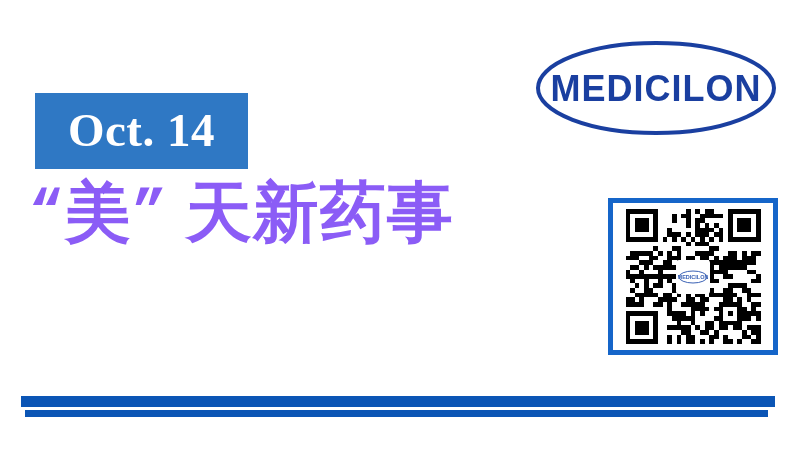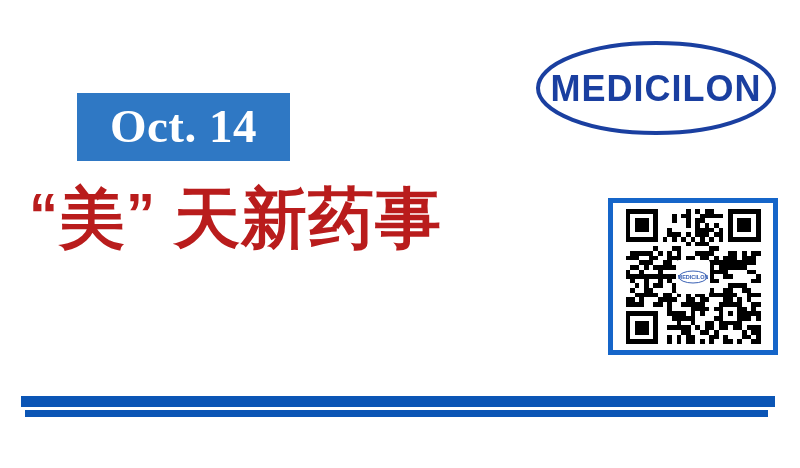--- a/index.html
+++ b/index.html
@@ -15,45 +15,44 @@
     overflow: hidden;
     font-family: "Liberation Sans", sans-serif;
   }
 
   
   #date-badge {
     position: absolute;
     left: 35px;
     top: 93px;
     width: 213px;
-    height: 68px;
+    height: 76px;
     background: #2f78c4;
     display: flex;
     align-items: center;
     justify-content: center;
-    margin-left: 42px;
   }
   #date-badge-text {
     color: #ffffff;
     font-family: "Liberation Serif", "DejaVu Serif", serif;
     font-size: 47px;
     font-weight: 700;
     letter-spacing: 0.5px;
     line-height: 1;
     white-space: nowrap;
     transform: translateY(-1px);
   }
 
   
   #headline {
     position: absolute;
     left: 29px;
     top: 182px;
-    color: #b91c1c;
-    font-family: Liberation Sans, sans-serif;
+    color: #8b5cf6;
+    font-family: Liberation Mono, monospace;
     font-size: 66px;
     font-weight: 700;
     line-height: 1.1;
     white-space: nowrap;
     letter-spacing: 1px;
   }
   #headline .quote {
     font-size: 58px;
     vertical-align: top;
   }

